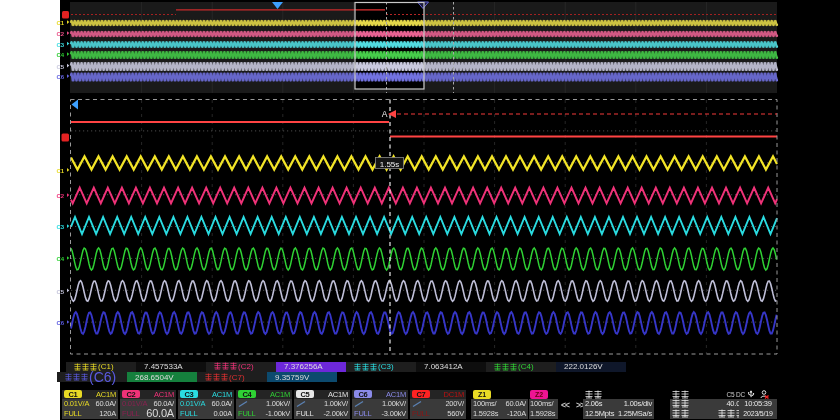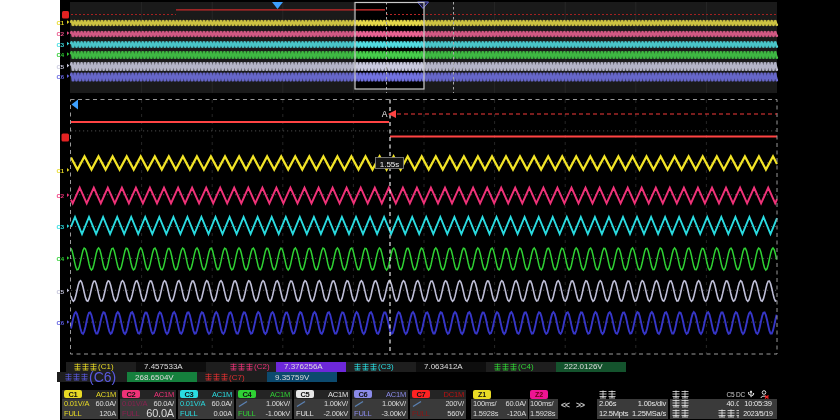--- a/index.html
+++ b/index.html
@@ -106,21 +106,21 @@
         <svg width="7" height="8" viewBox="0 0 8 9" style="margin-right:1px">
           <path d="M0.5 1.5 H7.5 M0.5 4 H7.5 M0.5 6.5 H7.5 M4 0.5 V8 M1 8 H7" stroke="#e8da25" stroke-width="0.8" fill="none"></path>
         </svg>
         <svg width="7" height="8" viewBox="0 0 8 9" style="margin-right:1px">
           <path d="M0.5 1.5 H7.5 M0.5 4 H7.5 M0.5 6.5 H7.5 M4 0.5 V8 M1 8 H7" stroke="#e8da25" stroke-width="0.8" fill="none"></path>
         </svg>
         <span style="color:#e8da25;font-size:8px">(C1)</span>
       </span>
     </div>
     <div style="width:70px;height:10px;background:#0e0e0e;display:flex;align-items:center;padding-left:8px;overflow:visible">7.457533A</div>
-    <div style="width:70px;height:10px;background:#1e1e1e;display:flex;align-items:center;padding-left:24px;overflow:visible">
+    <div style="width:70px;height:10px;background:#1e1e1e;display:flex;align-items:flex-start;padding-left:8px;overflow:visible">
       <span style="display:inline-flex;align-items:center">
         <svg width="7" height="8" viewBox="0 0 8 9" style="margin-right:1px">
           <path d="M0.5 1.5 H7.5 M0.5 4 H7.5 M0.5 6.5 H7.5 M4 0.5 V8 M1 8 H7" stroke="#ef3278" stroke-width="0.8" fill="none"></path>
         </svg>
         <svg width="7" height="8" viewBox="0 0 8 9" style="margin-right:1px">
           <path d="M0.5 1.5 H7.5 M0.5 4 H7.5 M0.5 6.5 H7.5 M4 0.5 V8 M1 8 H7" stroke="#ef3278" stroke-width="0.8" fill="none"></path>
         </svg>
         <svg width="7" height="8" viewBox="0 0 8 9" style="margin-right:1px">
           <path d="M0.5 1.5 H7.5 M0.5 4 H7.5 M0.5 6.5 H7.5 M4 0.5 V8 M1 8 H7" stroke="#ef3278" stroke-width="0.8" fill="none"></path>
         </svg>
@@ -150,21 +150,21 @@
         </svg>
         <svg width="7" height="8" viewBox="0 0 8 9" style="margin-right:1px">
           <path d="M0.5 1.5 H7.5 M0.5 4 H7.5 M0.5 6.5 H7.5 M4 0.5 V8 M1 8 H7" stroke="#2fd234" stroke-width="0.8" fill="none"></path>
         </svg>
         <svg width="7" height="8" viewBox="0 0 8 9" style="margin-right:1px">
           <path d="M0.5 1.5 H7.5 M0.5 4 H7.5 M0.5 6.5 H7.5 M4 0.5 V8 M1 8 H7" stroke="#2fd234" stroke-width="0.8" fill="none"></path>
         </svg>
         <span style="color:#2fd234;font-size:8px">(C4)</span>
       </span>
     </div>
-    <div style="width:70px;height:10px;background:#14532d;display:flex;align-items:center;padding-left:8px;overflow:visible">222.0126V</div>
+    <div style="width:70px;height:10px;background:#0f172a;display:flex;align-items:center;padding-left:8px;overflow:visible">222.0126V</div>
   </div>
 <div class="abs" style="left:57px;top:372px;width:288px;height:10px;display:flex;font-size:8px;color:#ddd">
     <div style="width:70px;height:10px;background:#1e1e1e;display:flex;align-items:center;padding-left:8px;overflow:visible">
       <span style="display:inline-flex;align-items:center">
         <svg width="7" height="8" viewBox="0 0 8 9" style="margin-right:1px">
           <path d="M0.5 1.5 H7.5 M0.5 4 H7.5 M0.5 6.5 H7.5 M4 0.5 V8 M1 8 H7" stroke="#5a5ae0" stroke-width="0.8" fill="none"></path>
         </svg>
         <svg width="7" height="8" viewBox="0 0 8 9" style="margin-right:1px">
           <path d="M0.5 1.5 H7.5 M0.5 4 H7.5 M0.5 6.5 H7.5 M4 0.5 V8 M1 8 H7" stroke="#5a5ae0" stroke-width="0.8" fill="none"></path>
         </svg>
@@ -332,21 +332,21 @@
     </div>
     <div style="height:19.5px;background:#3a3a3a;padding:0 1px">
       <div style="height:9.5px;display:flex;align-items:center">100ms/</div>
       <div style="height:9.5px;display:flex;align-items:center">1.5928s</div>
     </div>
   </div>
 <div class="abs" style="left:561px;top:400.5px;width:30px;height:9px;color:#c8c8c8;font-size:8.5px;font-weight:bold;letter-spacing:-1px;display:flex;align-items:center">
     <span>&lt;&lt;</span>
     <span style="margin-left:7px">&gt;&gt;</span>
   </div>
-<div class="abs" style="left:597px;top:389.5px;width:71px;height:29px;font-size:7.5px;letter-spacing:-0.2px;color:#e8e8e8">
+<div class="abs" style="left:583px;top:389.5px;width:71px;height:29px;font-size:7.5px;letter-spacing:-0.2px;color:#e8e8e8">
     <div style="height:9.5px;display:flex;align-items:center;padding:0 2px;color:#fff">
       <svg width="8" height="9" viewBox="0 0 8 9" style="margin-right:1px">
         <path d="M0.5 1.5 H7.5 M0.5 4 H7.5 M0.5 6.5 H7.5 M4 0.5 V8 M1 8 H7" stroke="#e8e8e8" stroke-width="0.8" fill="none"></path>
       </svg>
       <svg width="8" height="9" viewBox="0 0 8 9" style="margin-right:1px">
         <path d="M0.5 1.5 H7.5 M0.5 4 H7.5 M0.5 6.5 H7.5 M4 0.5 V8 M1 8 H7" stroke="#e8e8e8" stroke-width="0.8" fill="none"></path>
       </svg>
     </div>
     <div style="height:19.5px;background:#3a3a3a;padding:0 2px">
       <div style="height:9.5px;display:flex;align-items:center;justify-content:space-between">

